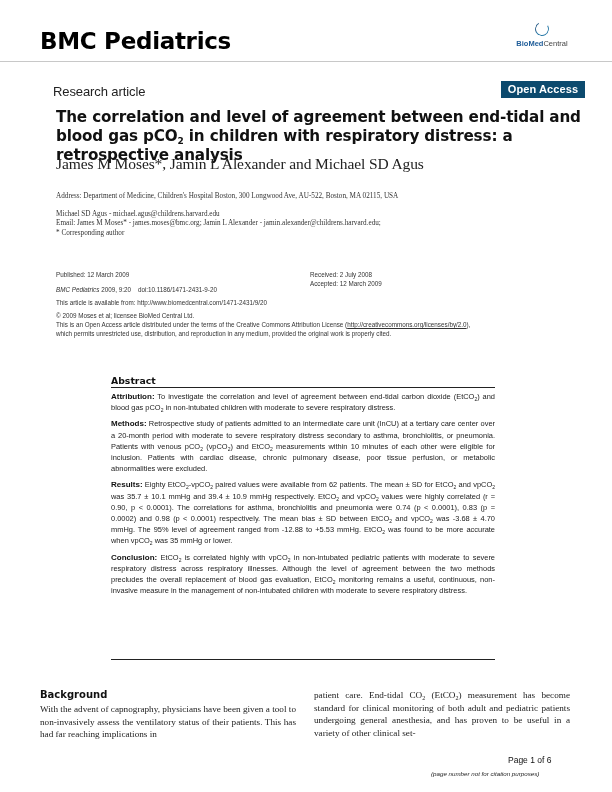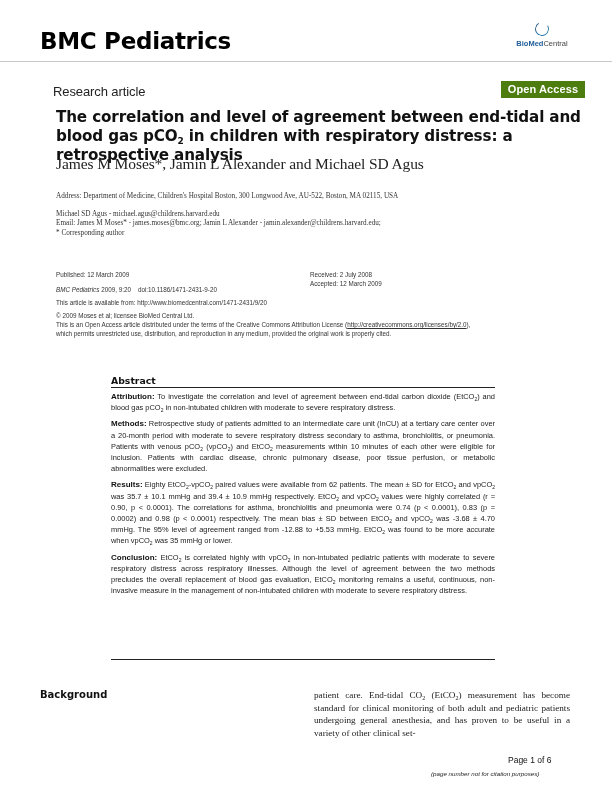--- a/index.html
+++ b/index.html
@@ -12,21 +12,21 @@
 
   .bmc-logo { left: 502px; top: 22px; width: 80px; height: 36px; text-align: center; }
   .bmc-logo .arc { display: block; margin: 0 auto; width: 14px; height: 14px; border: 1.5px solid #2a7aa8; border-radius: 50%; border-left-color: #2a5f8a; border-top-color: transparent; transform: rotate(15deg); }
   .bmc-logo .name { display: block; margin-top: 3px; font-size: 7.5px; color: #444; white-space: nowrap; }
   .bmc-logo .name b { color: #1f5d99; font-weight: bold; }
 
   .top-rule { left: 0; top: 61px; width: 612px; height: 1px; background: #c8c8c8; }
 
   .article-type { left: 53px; top: 84px; font-size: 13px; color: #222; font-weight: normal; letter-spacing: -0.1px; }
 
-  .open-access { left: 501px; top: 81px; width: 84px; height: 17px; background: #4d7c0f; color: #fff; font-weight: bold; font-size: 11px; line-height: 17px; text-align: center; letter-spacing: 0.1px; }
+  .open-access { left: 501px; top: 81px; width: 84px; height: 17px; background: #0c4a6e; color: #fff; font-weight: bold; font-size: 11px; line-height: 17px; text-align: center; letter-spacing: 0.1px; }
 
   .article-title { left: 56px; top: 108px; width: 540px; font-family: "DejaVu Sans", sans-serif; font-weight: bold; font-size: 15.2px; line-height: 19px; color: #111; letter-spacing: -0.15px; }
   .article-title sub { font-size: 9px; vertical-align: -3px; line-height: 0; }
 
   .authors { left: 56px; top: 155px; font-family: "Liberation Serif", serif; font-size: 15.5px; color: #222; letter-spacing: -0.1px; }
 
   .meta { font-family: "Liberation Serif", serif; font-size: 7.2px; color: #333; line-height: 9px; }
   .address { left: 56px; top: 192px; }
   .email { left: 56px; top: 210px; width: 480px; }
   .corresponding { left: 56px; top: 229px; }
@@ -104,19 +104,20 @@
   <p class="abs-para"><b>Methods:</b><span> Retrospective study of patients admitted to an intermediate care unit (InCU) at a tertiary care center over a 20-month period with moderate to severe respiratory distress secondary to asthma, bronchiolitis, or pneumonia. Patients with venous pCO</span><sub>2</sub><span> (vpCO</span><sub>2</sub><span>) and EtCO</span><sub>2</sub><span> measurements within 10 minutes of each other were eligible for inclusion. Patients with cardiac disease, chronic pulmonary disease, poor tissue perfusion, or metabolic abnormalities were excluded.</span></p>
 
   <p class="abs-para"><b>Results:</b><span> Eighty EtCO</span><sub>2</sub><span>-vpCO</span><sub>2</sub><span> paired values were available from 62 patients. The mean ± SD for EtCO</span><sub>2</sub><span> and vpCO</span><sub>2</sub><span> was 35.7 ± 10.1 mmHg and 39.4 ± 10.9 mmHg respectively. EtCO</span><sub>2</sub><span> and vpCO</span><sub>2</sub><span> values were highly correlated (r = 0.90, p &lt; 0.0001). The correlations for asthma, bronchiolitis and pneumonia were 0.74 (p &lt; 0.0001), 0.83 (p = 0.0002) and 0.98 (p &lt; 0.0001) respectively. The mean bias ± SD between EtCO</span><sub>2</sub><span> and vpCO</span><sub>2</sub><span> was -3.68 ± 4.70 mmHg. The 95% level of agreement ranged from -12.88 to +5.53 mmHg. EtCO</span><sub>2</sub><span> was found to be more accurate when vpCO</span><sub>2</sub><span> was 35 mmHg or lower.</span></p>
 
   <p class="abs-para"><b>Conclusion:</b><span> EtCO</span><sub>2</sub><span> is correlated highly with vpCO</span><sub>2</sub><span> in non-intubated pediatric patients with moderate to severe respiratory distress across respiratory illnesses. Although the level of agreement between the two methods precludes the overall replacement of blood gas evaluation, EtCO</span><sub>2</sub><span> monitoring remains a useful, continuous, non-invasive measure in the management of non-intubated children with moderate to severe respiratory distress.</span></p>
 </div>
 <div class="abs abstract-bottom-rule"></div>
 
 <div class="abs body-col col-left">
   <div class="section-heading">Background</div>
+  <p>With the advent of capnography, physicians have been given a tool to non-invasively assess the ventilatory status of their patients. This has had far reaching implications in</p>
 </div>
 <div class="abs body-col col-right">
   <p><span>patient care. End-tidal CO</span><sub>2</sub><span> (EtCO</span><sub>2</sub><span>) measurement has become standard for clinical monitoring of both adult and pediatric patients undergoing general anesthesia, and has proven to be useful in a variety of other clinical set-</span></p>
 </div>
 
 <div class="abs page-num">Page 1 of 6</div>
 <div class="abs page-note">(page number not for citation purposes)</div>
 
 </body></html>

